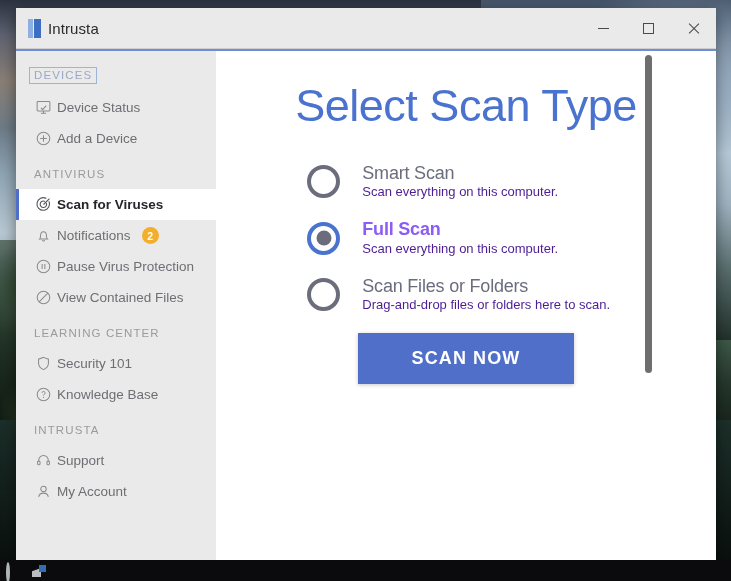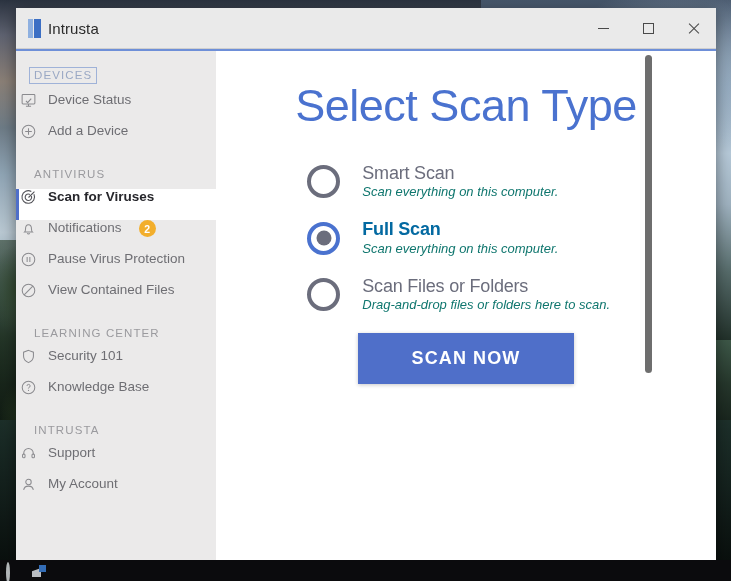--- a/index.html
+++ b/index.html
@@ -208,24 +208,24 @@
   .section-label.focused {
     color: #9aa8c4;
     outline: 1px solid #9fb2d8;
     display: inline-block;
     padding: 1px 4px 1px 4px;
     margin-left: 14px;
     line-height: 1.15;
   }
   .nav-item {
     display: flex;
-    align-items: flex-start;
-    gap: 11px;
+    align-items: center;
+    gap: 5px;
     height: 31px;
-    padding-left: 4px;
+    padding-left: 19px;
     color: #6e6e73;
     font-size: 13.5px;
     position: relative;
     box-sizing: border-box;
   }
   .nav-item .ico {
     width: 17px; height: 17px;
     flex: 0 0 17px;
     display: flex; align-items: center; justify-content: center;
     color: #8a8a8e;
@@ -308,28 +308,27 @@
     background: #6b6d7c;
   }
   .opt-text { min-width: 0; }
   .opt-title {
     font-size: 18px;
     color: #6b6d7c;
     line-height: 1.08;
     letter-spacing: -0.2px;
   }
   .option.selected .opt-title {
-    color: #0369a1;
+    color: #8b5cf6;
     font-weight: bold;
   }
   .opt-sub {
     font-size: 13px;
-    color: #0f766e;
+    color: #4c1d95;
     margin-top: 1px;
-    font-style: italic;
   }
 
   #scan-now {
     display: block;
     margin: 14px auto 0 auto;
     width: 216px;
     height: 51px;
     background: #4f6fc9;
     color: #ffffff;
     border: none;

